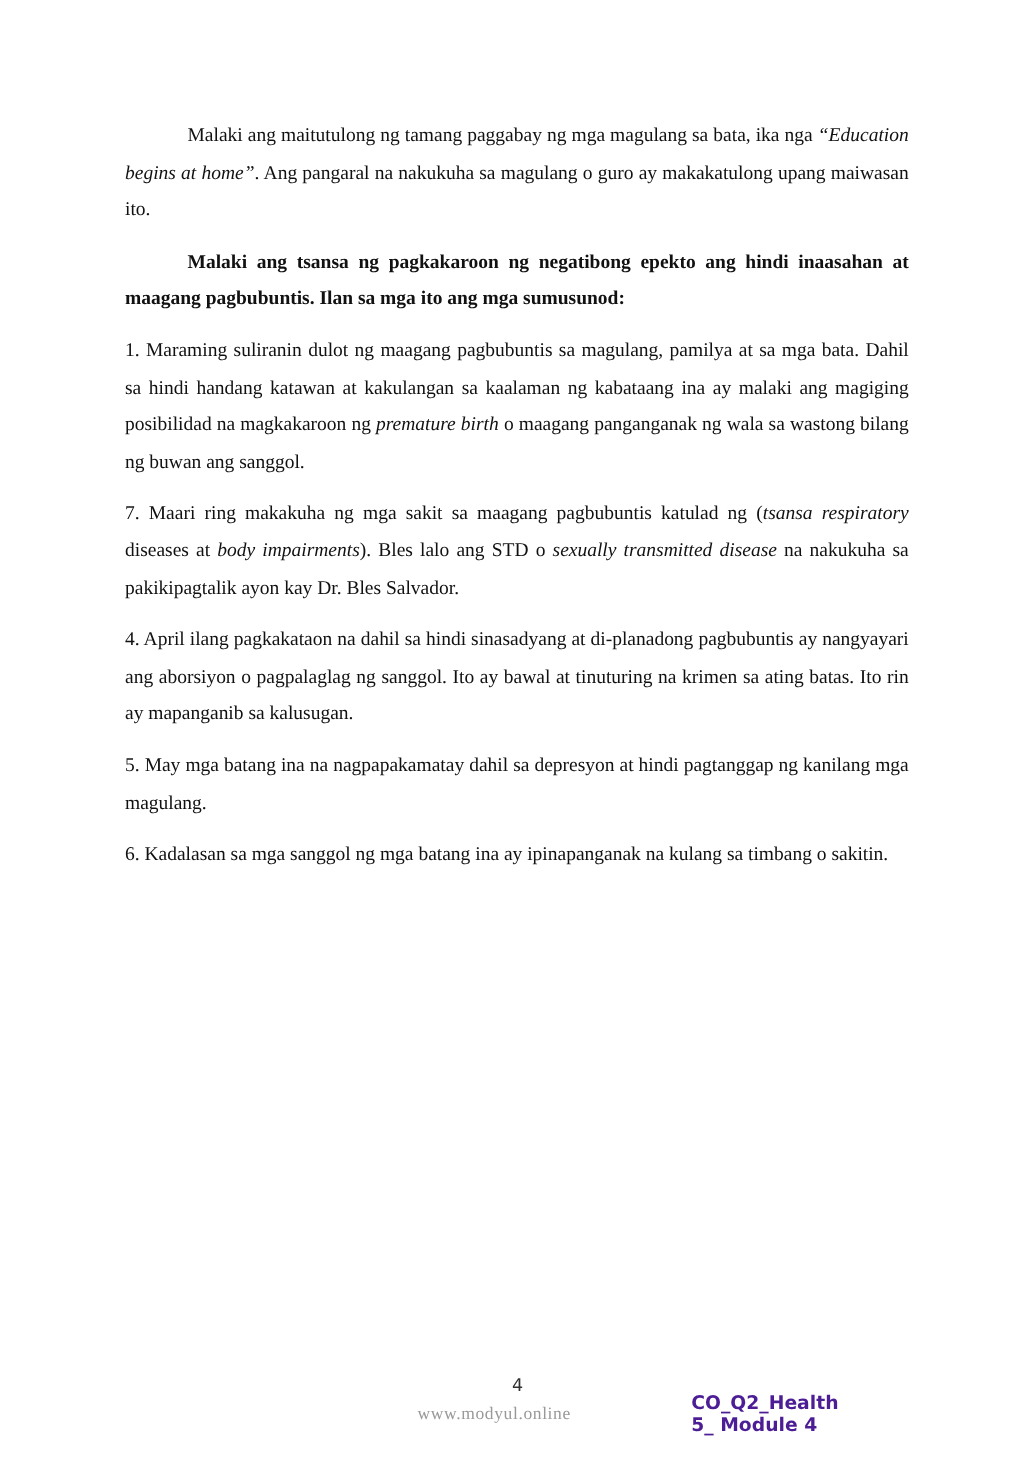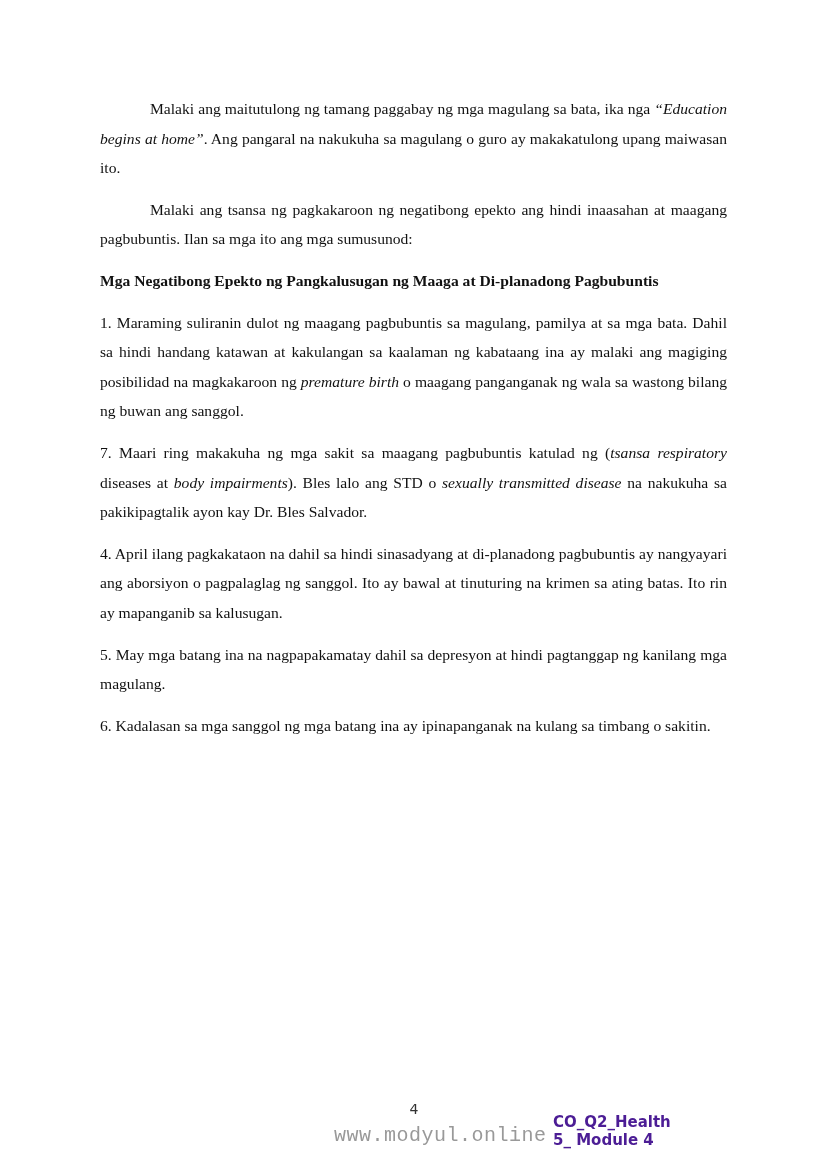--- a/index.html
+++ b/index.html
@@ -5,46 +5,45 @@
     html, body { margin: 0; padding: 0; background: #ffffff; }
     body { width: 826px; height: 1169px; position: relative; overflow: hidden; }
     .page { position: absolute; left: 0; top: 0; width: 654px; height: 1169px; background: #fff; }
     .content {
       position: absolute; left: 100px; top: 94px; width: 627px;
       font-family: "Liberation Serif", serif; font-size: 15.6px; color: #111;
       line-height: 29.6px;
     }
     .content p { margin: 0 0 12px 0; text-align: justify; }
     .indent { text-indent: 50px; }
-    .para-left { text-align: center; }
+    .para-left { text-align: center; font-weight: bold; }
     .heading { font-weight: bold; margin: 0 0 12px 0; }
     em { font-style: italic; }
     .page-number {
       position: absolute; left: 404px; top: 1101px; width: 20px; text-align: center;
       font-family: "DejaVu Sans", sans-serif; font-size: 14px; color: #333;
     }
     .watermark {
       position: absolute; left: 334px; top: 1124px;
-      font-family: Liberation Mono, monospace; font-size: 20px; color: #999; letter-spacing: 0.5px;
+      font-family: Liberation Serif, serif; font-size: 14px; color: #999; letter-spacing: 0.5px;
     }
     .module-label {
       position: absolute; left: 553px; top: 1113px;
       font-family: "DejaVu Sans", sans-serif; font-size: 15px; font-weight: bold; color: #4c1d95;
     }
   </style>
 </head>
 <body>
 
 <div class="page">
   <div class="content">
     <p class="indent"><span>Malaki ang maitutulong ng tamang paggabay ng mga magulang sa bata, ika nga </span><em>“Education begins at home”</em><span>. Ang pangaral na nakukuha sa magulang o guro ay makakatulong upang maiwasan ito.</span></p>
 
     <p class="indent para-left">Malaki ang tsansa ng pagkakaroon ng negatibong epekto ang hindi inaasahan at maagang pagbubuntis. Ilan sa mga ito ang mga sumusunod:</p>
 
-    <p class="heading">Mga Negatibong Epekto ng Pangkalusugan ng Maaga at Di-planadong Pagbubuntis</p>
 
     <p><span>1. Maraming suliranin dulot ng maagang pagbubuntis sa magulang, pamilya at sa mga bata. Dahil sa hindi handang katawan at kakulangan sa kaalaman ng kabataang ina ay malaki ang magiging posibilidad na magkakaroon ng </span><em>premature birth</em><span> o maagang panganganak ng wala sa wastong bilang ng buwan ang sanggol.</span></p>
 
     <p><span>7. Maari ring makakuha ng mga sakit sa maagang pagbubuntis katulad ng (</span><em>tsansa respiratory</em><span> diseases at </span><em>body impairments</em><span>). Bles lalo ang STD o </span><em>sexually transmitted disease</em><span> na nakukuha sa pakikipagtalik ayon kay Dr. Bles Salvador.</span></p>
 
     <p>4. April ilang pagkakataon na dahil sa hindi sinasadyang at di-planadong pagbubuntis ay nangyayari ang aborsiyon o pagpalaglag ng sanggol.  Ito ay bawal at tinuturing na krimen sa ating batas.  Ito rin ay mapanganib sa kalusugan.</p>
     <p>5. May mga batang ina na nagpapakamatay dahil sa depresyon at hindi pagtanggap ng kanilang mga magulang.</p>
     <p>6. Kadalasan sa mga sanggol ng mga batang ina ay ipinapanganak na kulang sa timbang o sakitin.</p>
   </div>
 

